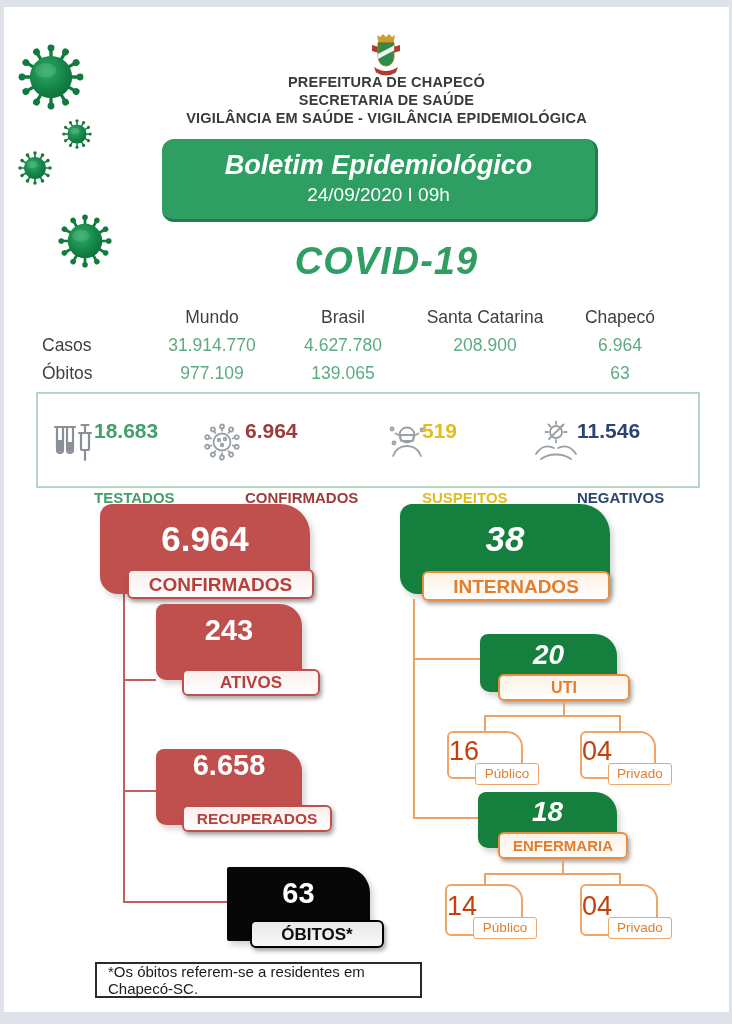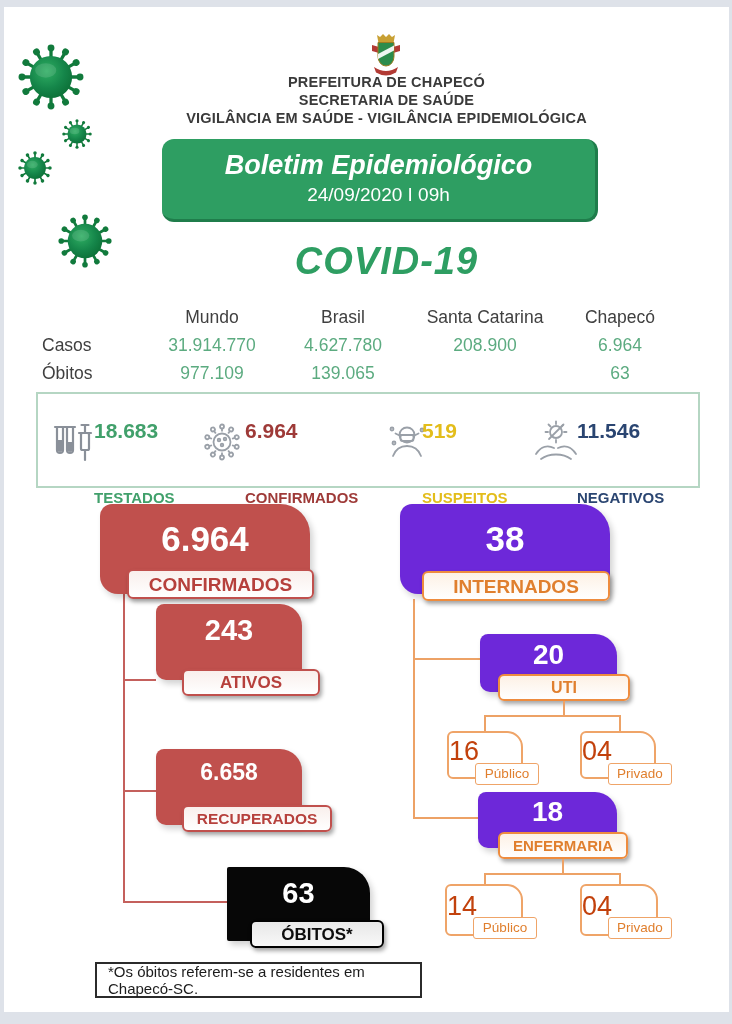--- a/index.html
+++ b/index.html
@@ -52,21 +52,21 @@
   .stat-tx .v{font-size:21px;font-weight:bold;line-height:23px;}
   .stat-tx .l{font-size:15px;font-weight:bold;line-height:20px;margin-top:46px;}
   .st-green{color:#41a06b;} .st-red{color:#9e3a38;} .st-yellow{color:#e3bd1b;} .st-navy{color:#2a4571;}
 
   
   .blk{
     position:absolute;color:#ffffff;text-align:center;font-weight:bold;
     box-shadow:3px 4px 6px rgba(0,0,0,.18);
   }
   .blk-red{background:#c0504d;}
-  .blk-orange{background:#6d28d9;}
+  .blk-orange{background:#15803d;font-style:italic;}
   .blk-black{background:#070707;}
   .r-main{border-radius:12px 30px 6px 18px;}
   .r-child{border-radius:8px 22px 6px 10px;}
   .r-black{border-radius:2px 26px 6px 2px;}
   .blk .num{display:block;}
 
   
   .tag{
     position:absolute;text-align:center;font-weight:bold;box-sizing:border-box;
     border-radius:6px;box-shadow:2px 3px 4px rgba(0,0,0,.35);
@@ -346,21 +346,21 @@
     <span class="num" style="font-size:35px;margin-top:15px">6.964</span>
   </div>
   <div class="tag tag-red" style="left:123px;top:562px;width:187px;height:30px;font-size:19px;line-height:27px">CONFIRMADOS</div>
 
   <div class="blk blk-red r-child" style="left:152px;top:597px;width:146px;height:76px">
     <span class="num" style="font-size:29px;margin-top:10px">243</span>
   </div>
   <div class="tag tag-red" style="left:178px;top:662px;width:138px;height:27px;font-size:17px;line-height:24px">ATIVOS</div>
 
   <div class="blk blk-red r-child" style="left:152px;top:742px;width:146px;height:76px">
-    <span class="num" style="font-size:23px;margin-top:10px">6.658</span>
+    <span class="num" style="font-size:29px;margin-top:0">6.658</span>
   </div>
   <div class="tag tag-red" style="left:178px;top:798px;width:150px;height:27px;font-size:15.5px;line-height:24px">RECUPERADOS</div>
 
   <div class="blk blk-black r-black" style="left:223px;top:860px;width:143px;height:74px">
     <span class="num" style="font-size:29px;margin-top:10px">63</span>
   </div>
   <div class="tag tag-black" style="left:246px;top:913px;width:134px;height:28px;font-size:17px;line-height:25px">ÓBITOS*</div>
 
   <div class="ln ln-or" style="left:409px;top:592px;width:2px;height:220px"></div>
   <div class="ln ln-or" style="left:409px;top:651px;width:67px;height:2px"></div>

